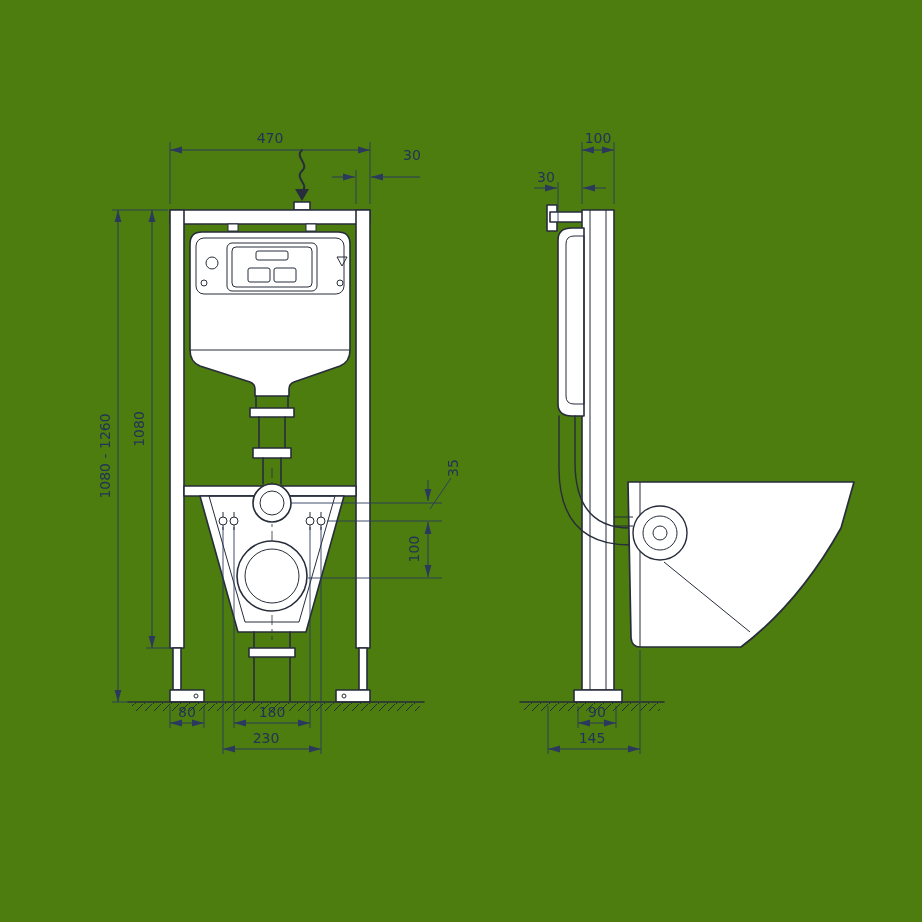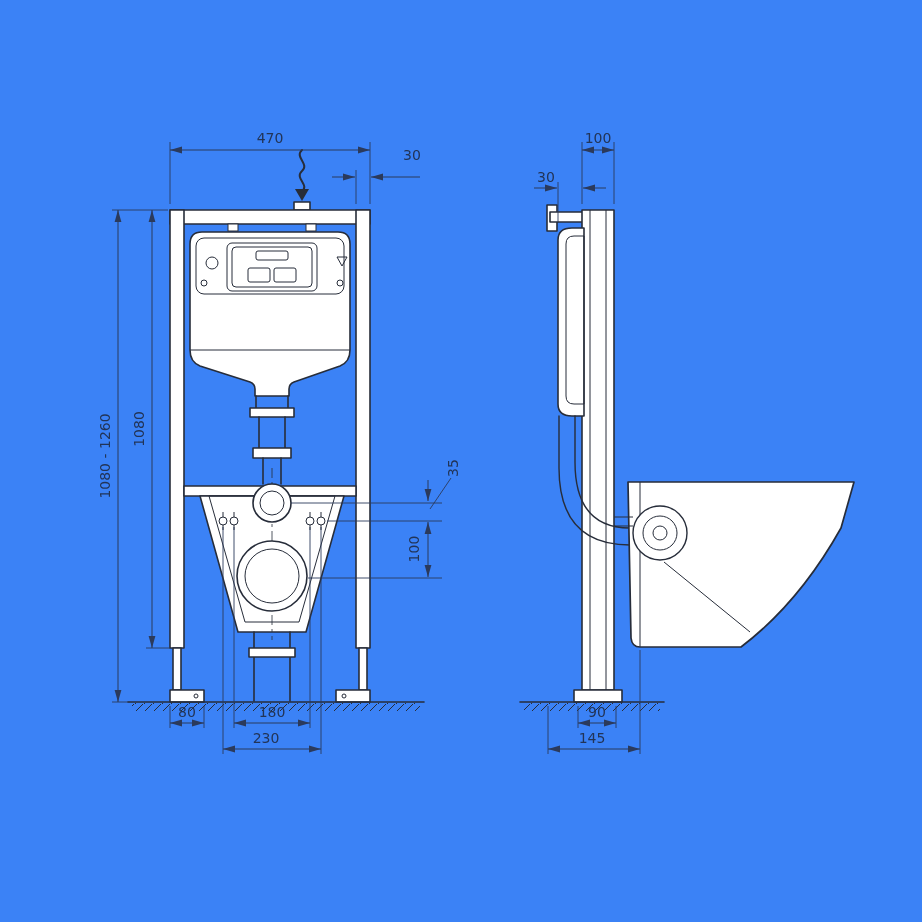--- a/index.html
+++ b/index.html
@@ -1,17 +1,17 @@
 <!DOCTYPE html>
 <html><head>
 <meta charset="utf-8">
 <title>Technical drawing</title>
 <style>
   html,body{margin:0;padding:0;background:#ffffff;}
-  .canvas{width:922px;height:922px;background:#3b82f6;position:relative;font-family:"DejaVu Sans",sans-serif;}
+  .canvas{width:922px;height:922px;background:#4d7c0f;position:relative;font-family:"DejaVu Sans",sans-serif;}
   svg{display:block;}
   .s    {stroke:#272d3a;stroke-width:1.6;fill:none;stroke-linejoin:round;stroke-linecap:round;}
   .sf   {stroke:#272d3a;stroke-width:1.6;fill:#ffffff;stroke-linejoin:round;}
   .thin {stroke:#272d3a;stroke-width:1;fill:none;}
   .thinf{stroke:#272d3a;stroke-width:1;fill:#ffffff;}
   .cl   {stroke:#272d3a;stroke-width:.8;fill:none;stroke-dasharray:10 4 3 4;}
   .ext  {stroke:#2b3a5c;stroke-width:.9;fill:none;}
   .dim  {stroke:#2b3a5c;stroke-width:1;fill:none;}
   .txt  {fill:#223457;font:14px "DejaVu Sans",sans-serif;}
   .fill {fill:#272d3a;stroke:none;}

